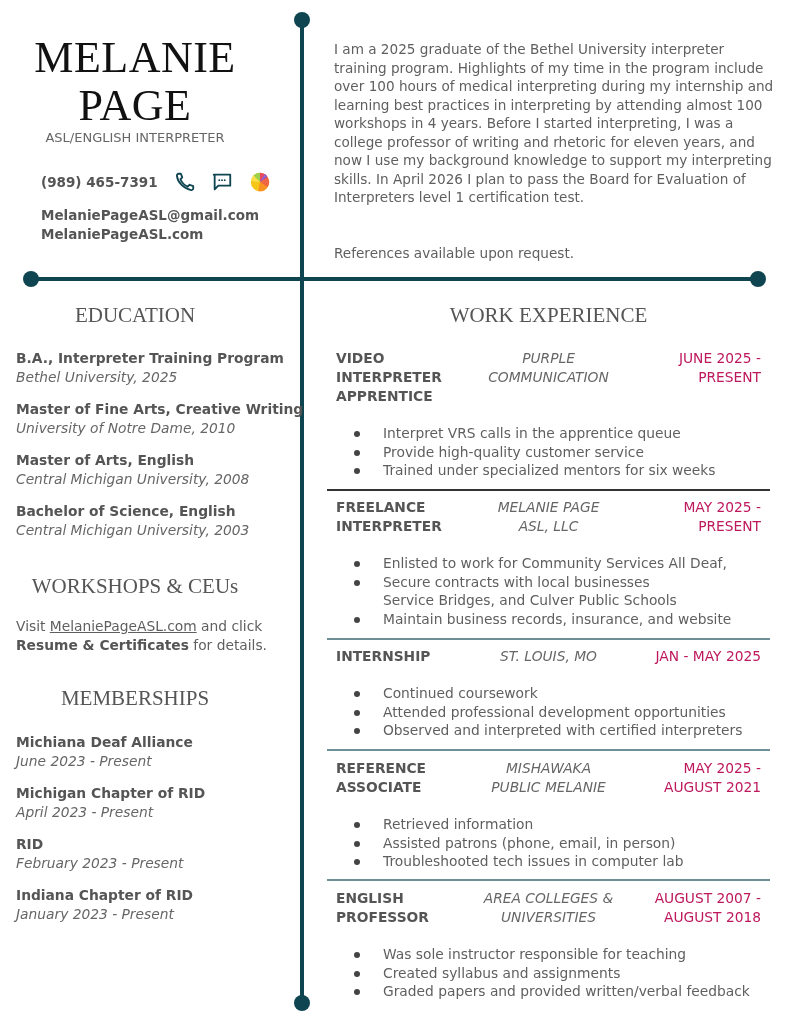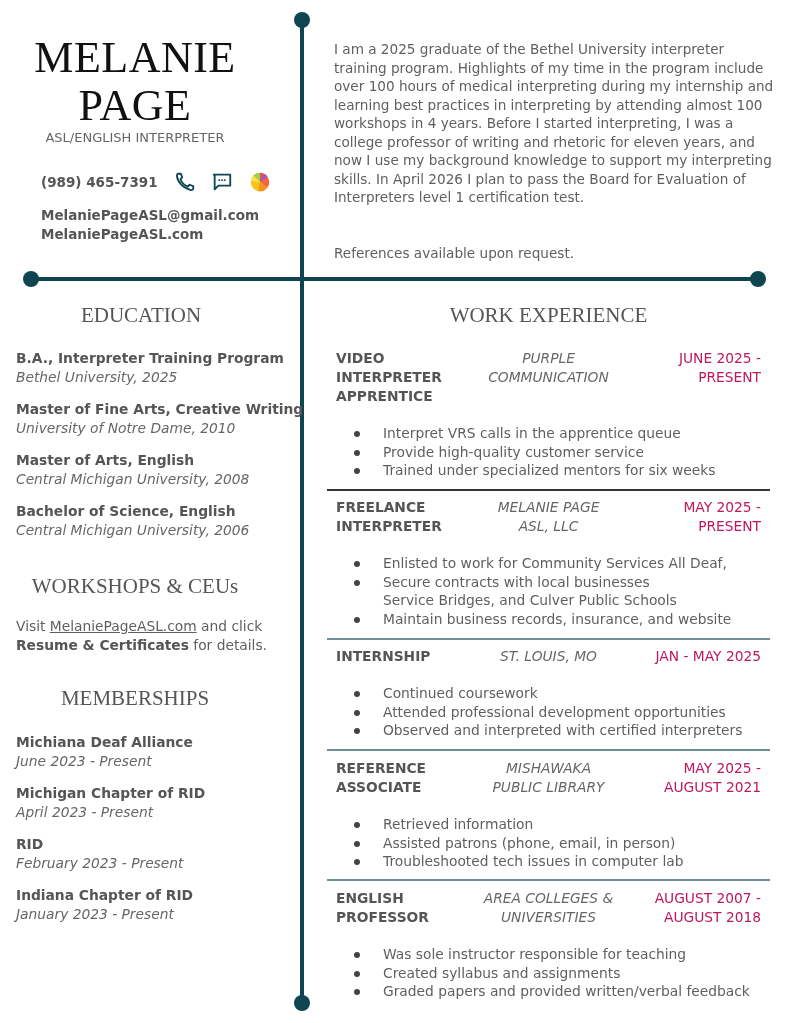--- a/index.html
+++ b/index.html
@@ -89,36 +89,36 @@
   </span>
 </div>
 <div class="contact">
   <div data-bind="header.email">MelaniePageASL@gmail.com</div>
   <div data-bind="header.website">MelaniePageASL.com</div>
 </div>
 
 <div class="summary" data-bind="summary.text">I am a 2025 graduate of the Bethel University interpreter training program. Highlights of my time in the program include over 100 hours of medical interpreting during my internship and learning best practices in interpreting by attending almost 100 workshops in 4 years. Before I started interpreting, I was a college professor of writing and rhetoric for eleven years, and now I use my background knowledge to support my interpreting skills. In April 2026 I plan to pass the Board for Evaluation of Interpreters level 1 certification test.</div>
 <div class="refs" data-bind="summary.references">References available upon request.</div>
 
-<div class="sec-title" style="left:0; top:303px; width:270px;margin-left:6px;" data-bind="education.title">EDUCATION</div>
+<div class="sec-title" style="left:0; top:303px; width:270px;" data-bind="education.title">EDUCATION</div>
 <div class="entry" style="top:349px;">
   <div class="t" data-bind="education.items.0.degree">B.A., Interpreter Training Program</div>
   <div class="s" data-bind="education.items.0.school">Bethel University, 2025</div>
 </div>
 <div class="entry" style="top:400px;">
   <div class="t" data-bind="education.items.1.degree">Master of Fine Arts, Creative Writing</div>
   <div class="s" data-bind="education.items.1.school">University of Notre Dame, 2010</div>
 </div>
 <div class="entry" style="top:451px;">
   <div class="t" data-bind="education.items.2.degree">Master of Arts, English</div>
   <div class="s" data-bind="education.items.2.school">Central Michigan University, 2008</div>
 </div>
 <div class="entry" style="top:502px;">
   <div class="t" data-bind="education.items.3.degree">Bachelor of Science, English</div>
-  <div class="s" data-bind="education.items.3.school">Central Michigan University, 2006</div>
+  <div class="s" data-bind="education.items.3.school">Central Michigan University, 2003</div>
 </div>
 
 <div class="sec-title" style="left:0; top:574px; width:270px;" data-bind="workshops.title">WORKSHOPS &amp; CEUs</div>
 <div class="workshops">
   <span data-bind="workshops.visit">Visit </span><a data-bind="workshops.link">MelaniePageASL.com</a><span data-bind="workshops.and_click"> and click</span><br>
   <b data-bind="workshops.bold">Resume &amp; Certificates</b><span data-bind="workshops.tail"> for details.</span>
 </div>
 
 <div class="sec-title" style="left:0; top:686px; width:270px;" data-bind="memberships.title">MEMBERSHIPS</div>
 <div class="entry" style="top:733px;">
@@ -209,21 +209,21 @@
 <div class="sep" style="top:749px; background:#6f8f96;"></div>
 
 <div class="job" style="top:759px;">
   <div class="job-head">
     <div class="job-title">
       <div data-bind="work.jobs.3.title_l1">REFERENCE</div>
         <div data-bind="work.jobs.3.title_l2">ASSOCIATE</div>
     </div>
     <div class="job-org">
       <div data-bind="work.jobs.3.org_l1">MISHAWAKA</div>
-        <div data-bind="work.jobs.3.org_l2">PUBLIC LIBRARY</div>
+        <div data-bind="work.jobs.3.org_l2">PUBLIC MELANIE</div>
     </div>
     <div class="job-date">
       <div data-bind="work.jobs.3.date_l1">MAY 2025 -</div>
         <div data-bind="work.jobs.3.date_l2">AUGUST 2021</div>
     </div>
   </div>
   <ul class="bullets" style="top:56px;">
     <li data-bind="work.jobs.3.bullets.0">Retrieved information</li>
     <li data-bind="work.jobs.3.bullets.1">Assisted patrons (phone, email, in person)</li>
     <li data-bind="work.jobs.3.bullets.2">Troubleshooted tech issues in computer lab</li>

